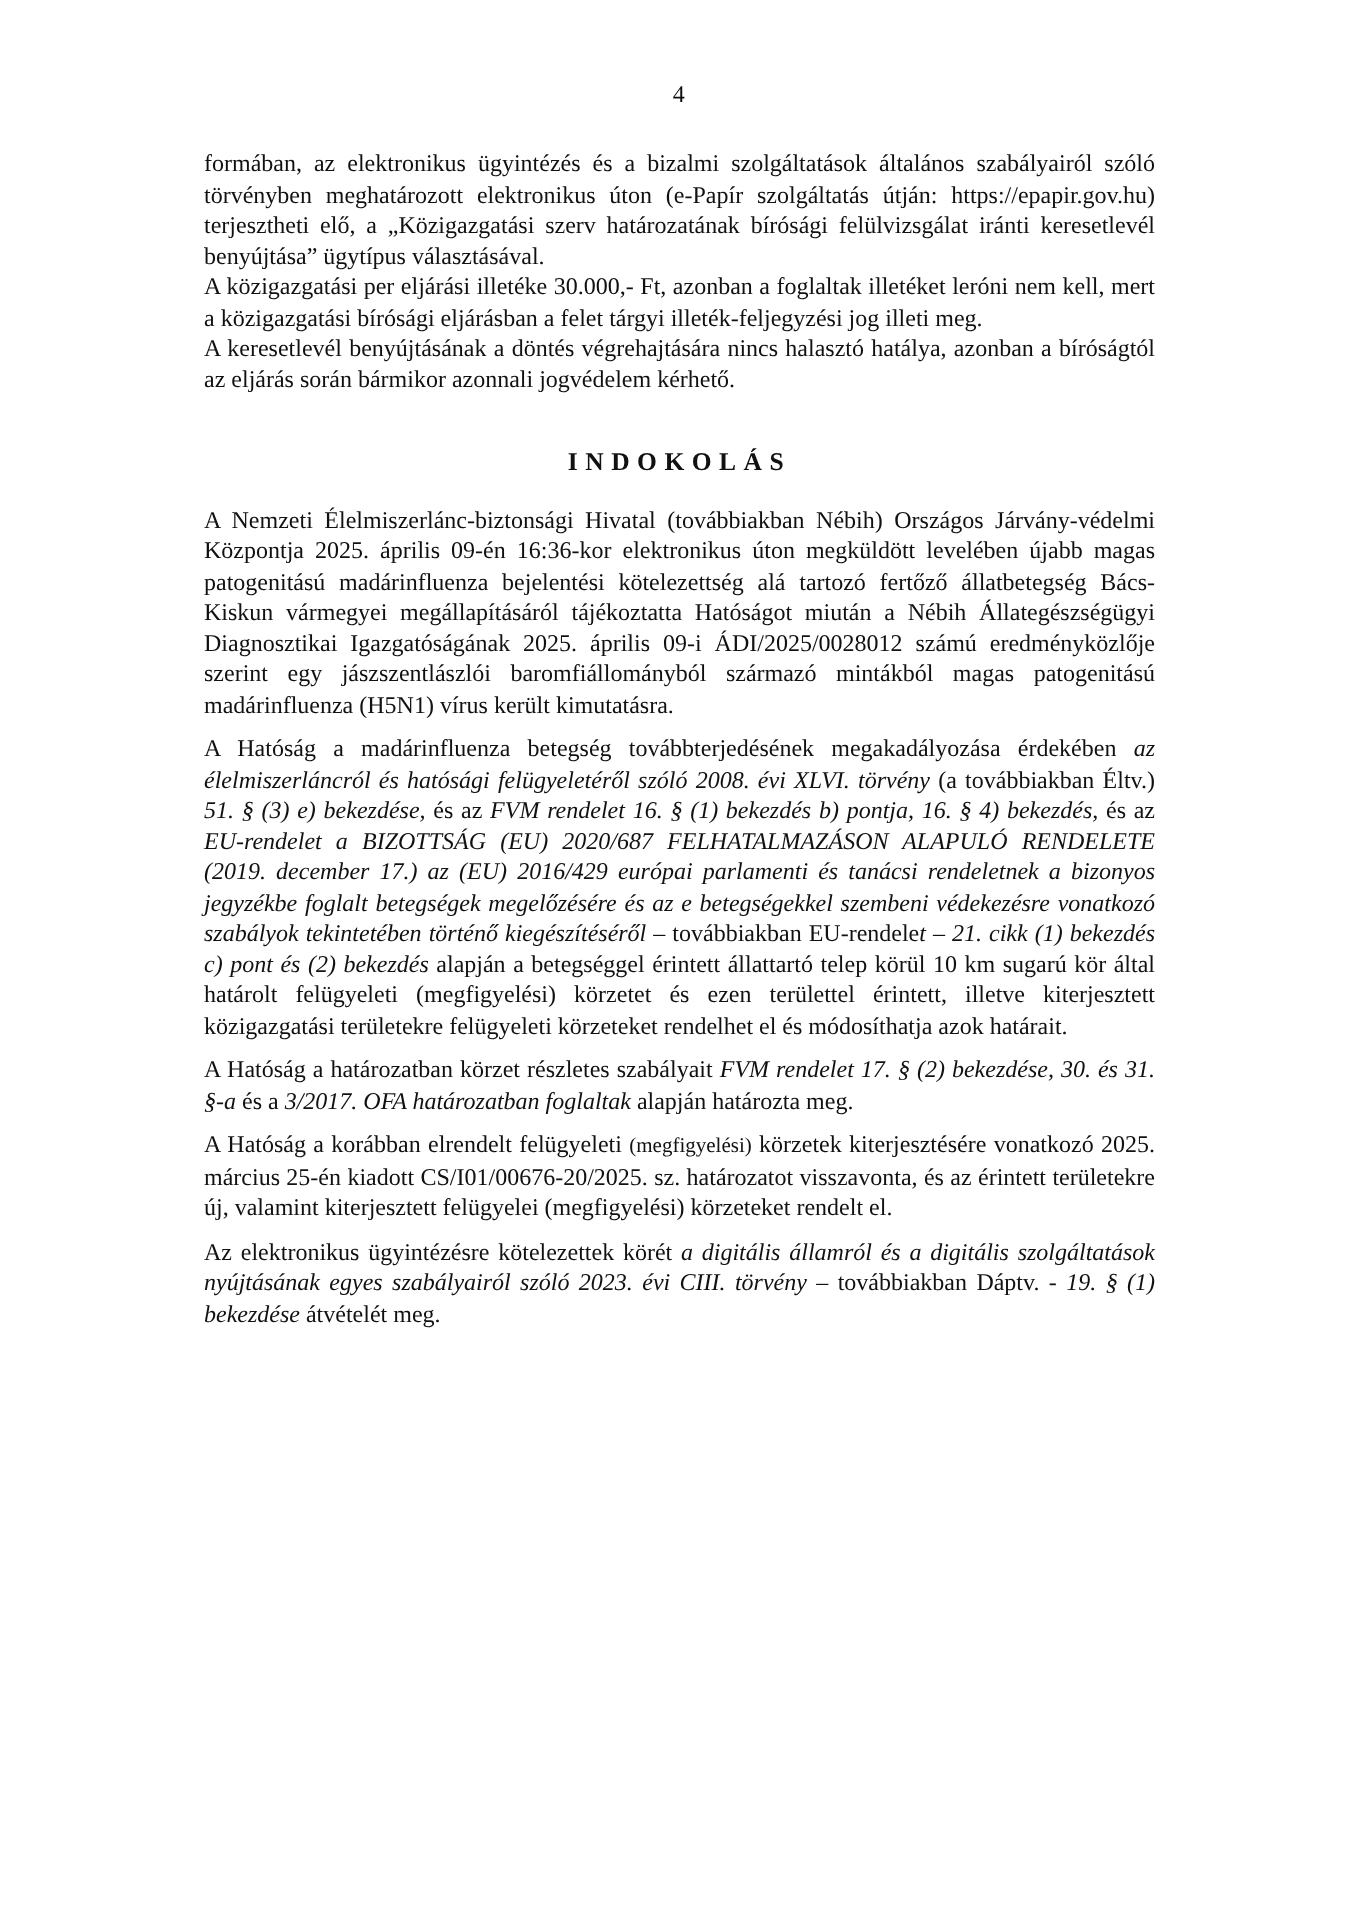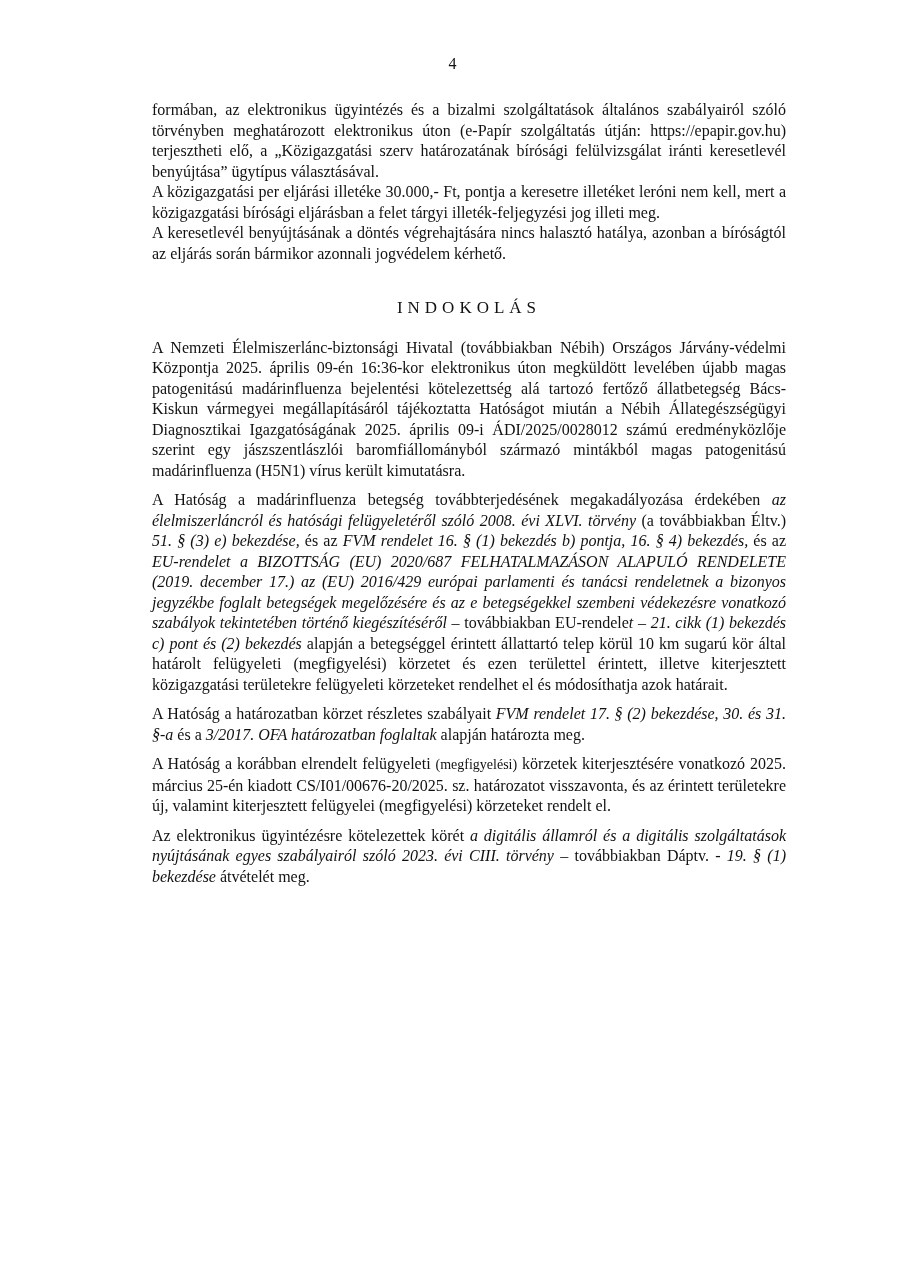--- a/index.html
+++ b/index.html
@@ -7,41 +7,41 @@
   .page {
     position: absolute; left: 0; top: 0; width: 905px; height: 1280px;
     background: #ffffff; color: #111111;
     font-family: "Liberation Serif", "DejaVu Serif", serif;
   }
   .page-number {
     position: absolute; top: 55px; left: 0; width: 905px;
     text-align: center; font-size: 16px; line-height: 18px;
   }
   .body {
-    position: absolute; left: 152px; top: 100px; width: 634px;
+    position: absolute; left: 136px; top: 100px; width: 634px;
     font-size: 16px; line-height: 20.5px; text-align: justify;
   }
   .p { margin: 0; }
   .p.gap { margin-top: 9px; }
   .heading {
-    text-align: center; font-weight: normal; letter-spacing: 5px;
+    text-align: center; font-weight: bold; letter-spacing: 5px;
     font-size: 17px; margin: 34px 0 19px 0;
   }
   i { font-style: italic; }
   .small { font-size: 14px; }
 </style>
 </head>
 <body>
 
 <div class="page">
   <div class="page-number">4</div>
 
   <div class="body">
     <p class="p">formában, az elektronikus ügyintézés és a bizalmi szolgáltatások általános szabályairól szóló törvényben meghatározott elektronikus úton (e-Papír szolgáltatás útján: https://epapir.gov.hu) terjesztheti elő, a „Közigazgatási szerv határozatának bírósági felülvizsgálat iránti keresetlevél benyújtása” ügytípus választásával.</p>
-    <p class="p">A közigazgatási per eljárási illetéke 30.000,- Ft, pontja a keresetre illetéket leróni nem kell, mert a közigazgatási bírósági eljárásban a felet tárgyi illeték-feljegyzési jog illeti meg.</p>
+    <p class="p">A közigazgatási per eljárási illetéke 30.000,- Ft, azonban a foglaltak illetéket leróni nem kell, mert a közigazgatási bírósági eljárásban a felet tárgyi illeték-feljegyzési jog illeti meg.</p>
     <p class="p">A keresetlevél benyújtásának a döntés végrehajtására nincs halasztó hatálya, azonban a bíróságtól az eljárás során bármikor azonnali jogvédelem kérhető.</p>
 
     <div class="heading">INDOKOLÁS</div>
 
     <p class="p">A Nemzeti Élelmiszerlánc-biztonsági Hivatal (továbbiakban Nébih) Országos Járvány-védelmi Központja 2025. április 09-én 16:36-kor elektronikus úton megküldött levelében újabb magas patogenitású madárinfluenza bejelentési kötelezettség alá tartozó fertőző állatbetegség Bács-Kiskun vármegyei megállapításáról tájékoztatta Hatóságot miután a Nébih Állategészségügyi Diagnosztikai Igazgatóságának 2025. április 09-i ÁDI/2025/0028012 számú eredményközlője szerint egy jászszentlászlói baromfiállományból származó mintákból magas patogenitású madárinfluenza (H5N1) vírus került kimutatásra.</p>
 
     <p class="p gap"><span>A Hatóság a madárinfluenza betegség továbbterjedésének megakadályozása érdekében </span><i>az élelmiszerláncról és hatósági felügyeletéről szóló 2008. évi XLVI. törvény</i><span> (a továbbiakban Éltv.) </span><i>51. § (3) e) bekezdése,</i><span> és az </span><i>FVM rendelet 16. § (1) bekezdés b) pontja, 16. § 4) bekezdés,</i><span> és az </span><i>EU-rendelet a BIZOTTSÁG (EU) 2020/687 FELHATALMAZÁSON ALAPULÓ RENDELETE (2019. december 17.) az (EU) 2016/429 európai parlamenti és tanácsi rendeletnek a bizonyos jegyzékbe foglalt betegségek megelőzésére és az e betegségekkel szembeni védekezésre vonatkozó szabályok tekintetében történő kiegészítéséről</i><span> – továbbiakban EU-rendele</span><i>t – 21. cikk (1) bekezdés c) pont és (2) bekezdés</i><span> alapján a betegséggel érintett állattartó telep körül 10 km sugarú kör által határolt felügyeleti (megfigyelési) körzetet és ezen területtel érintett, illetve kiterjesztett közigazgatási területekre felügyeleti körzeteket rendelhet el és módosíthatja azok határait.</span></p>
 
     <p class="p gap"><span>A Hatóság a határozatban körzet részletes szabályait </span><i>FVM rendelet 17. § (2) bekezdése, 30. és 31. §-a</i><span> és a </span><i>3/2017. OFA határozatban foglaltak</i><span> alapján határozta meg.</span></p>
 

